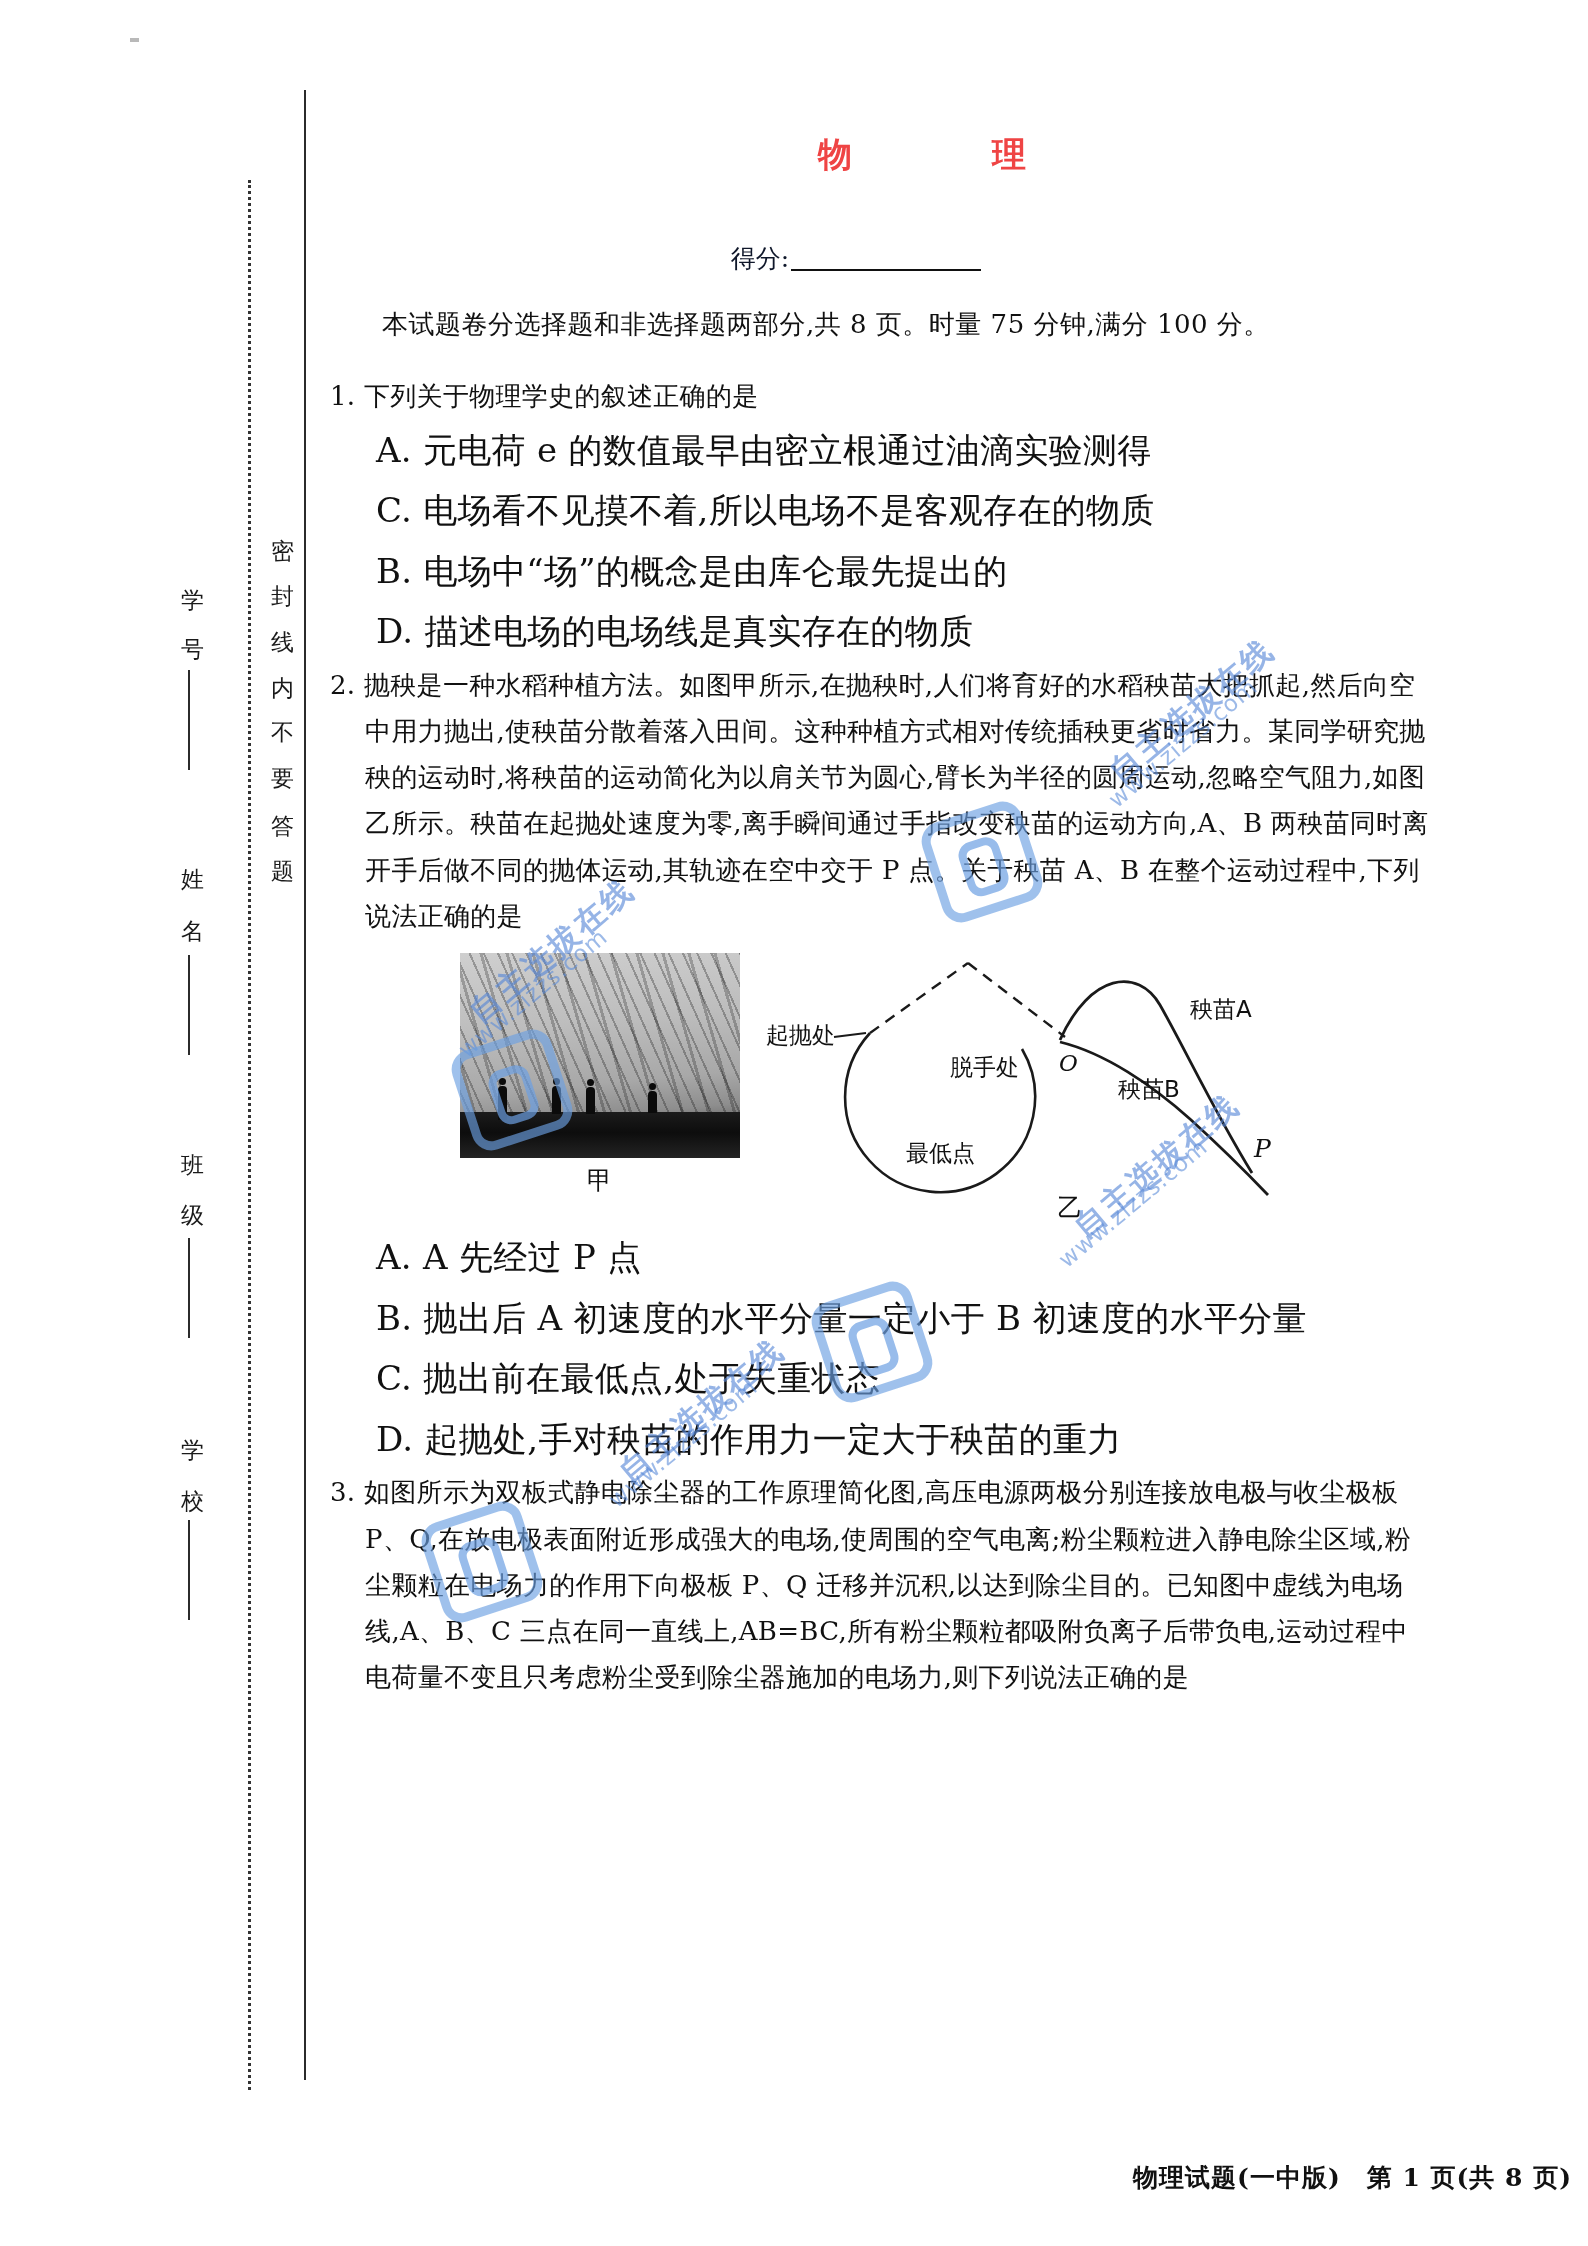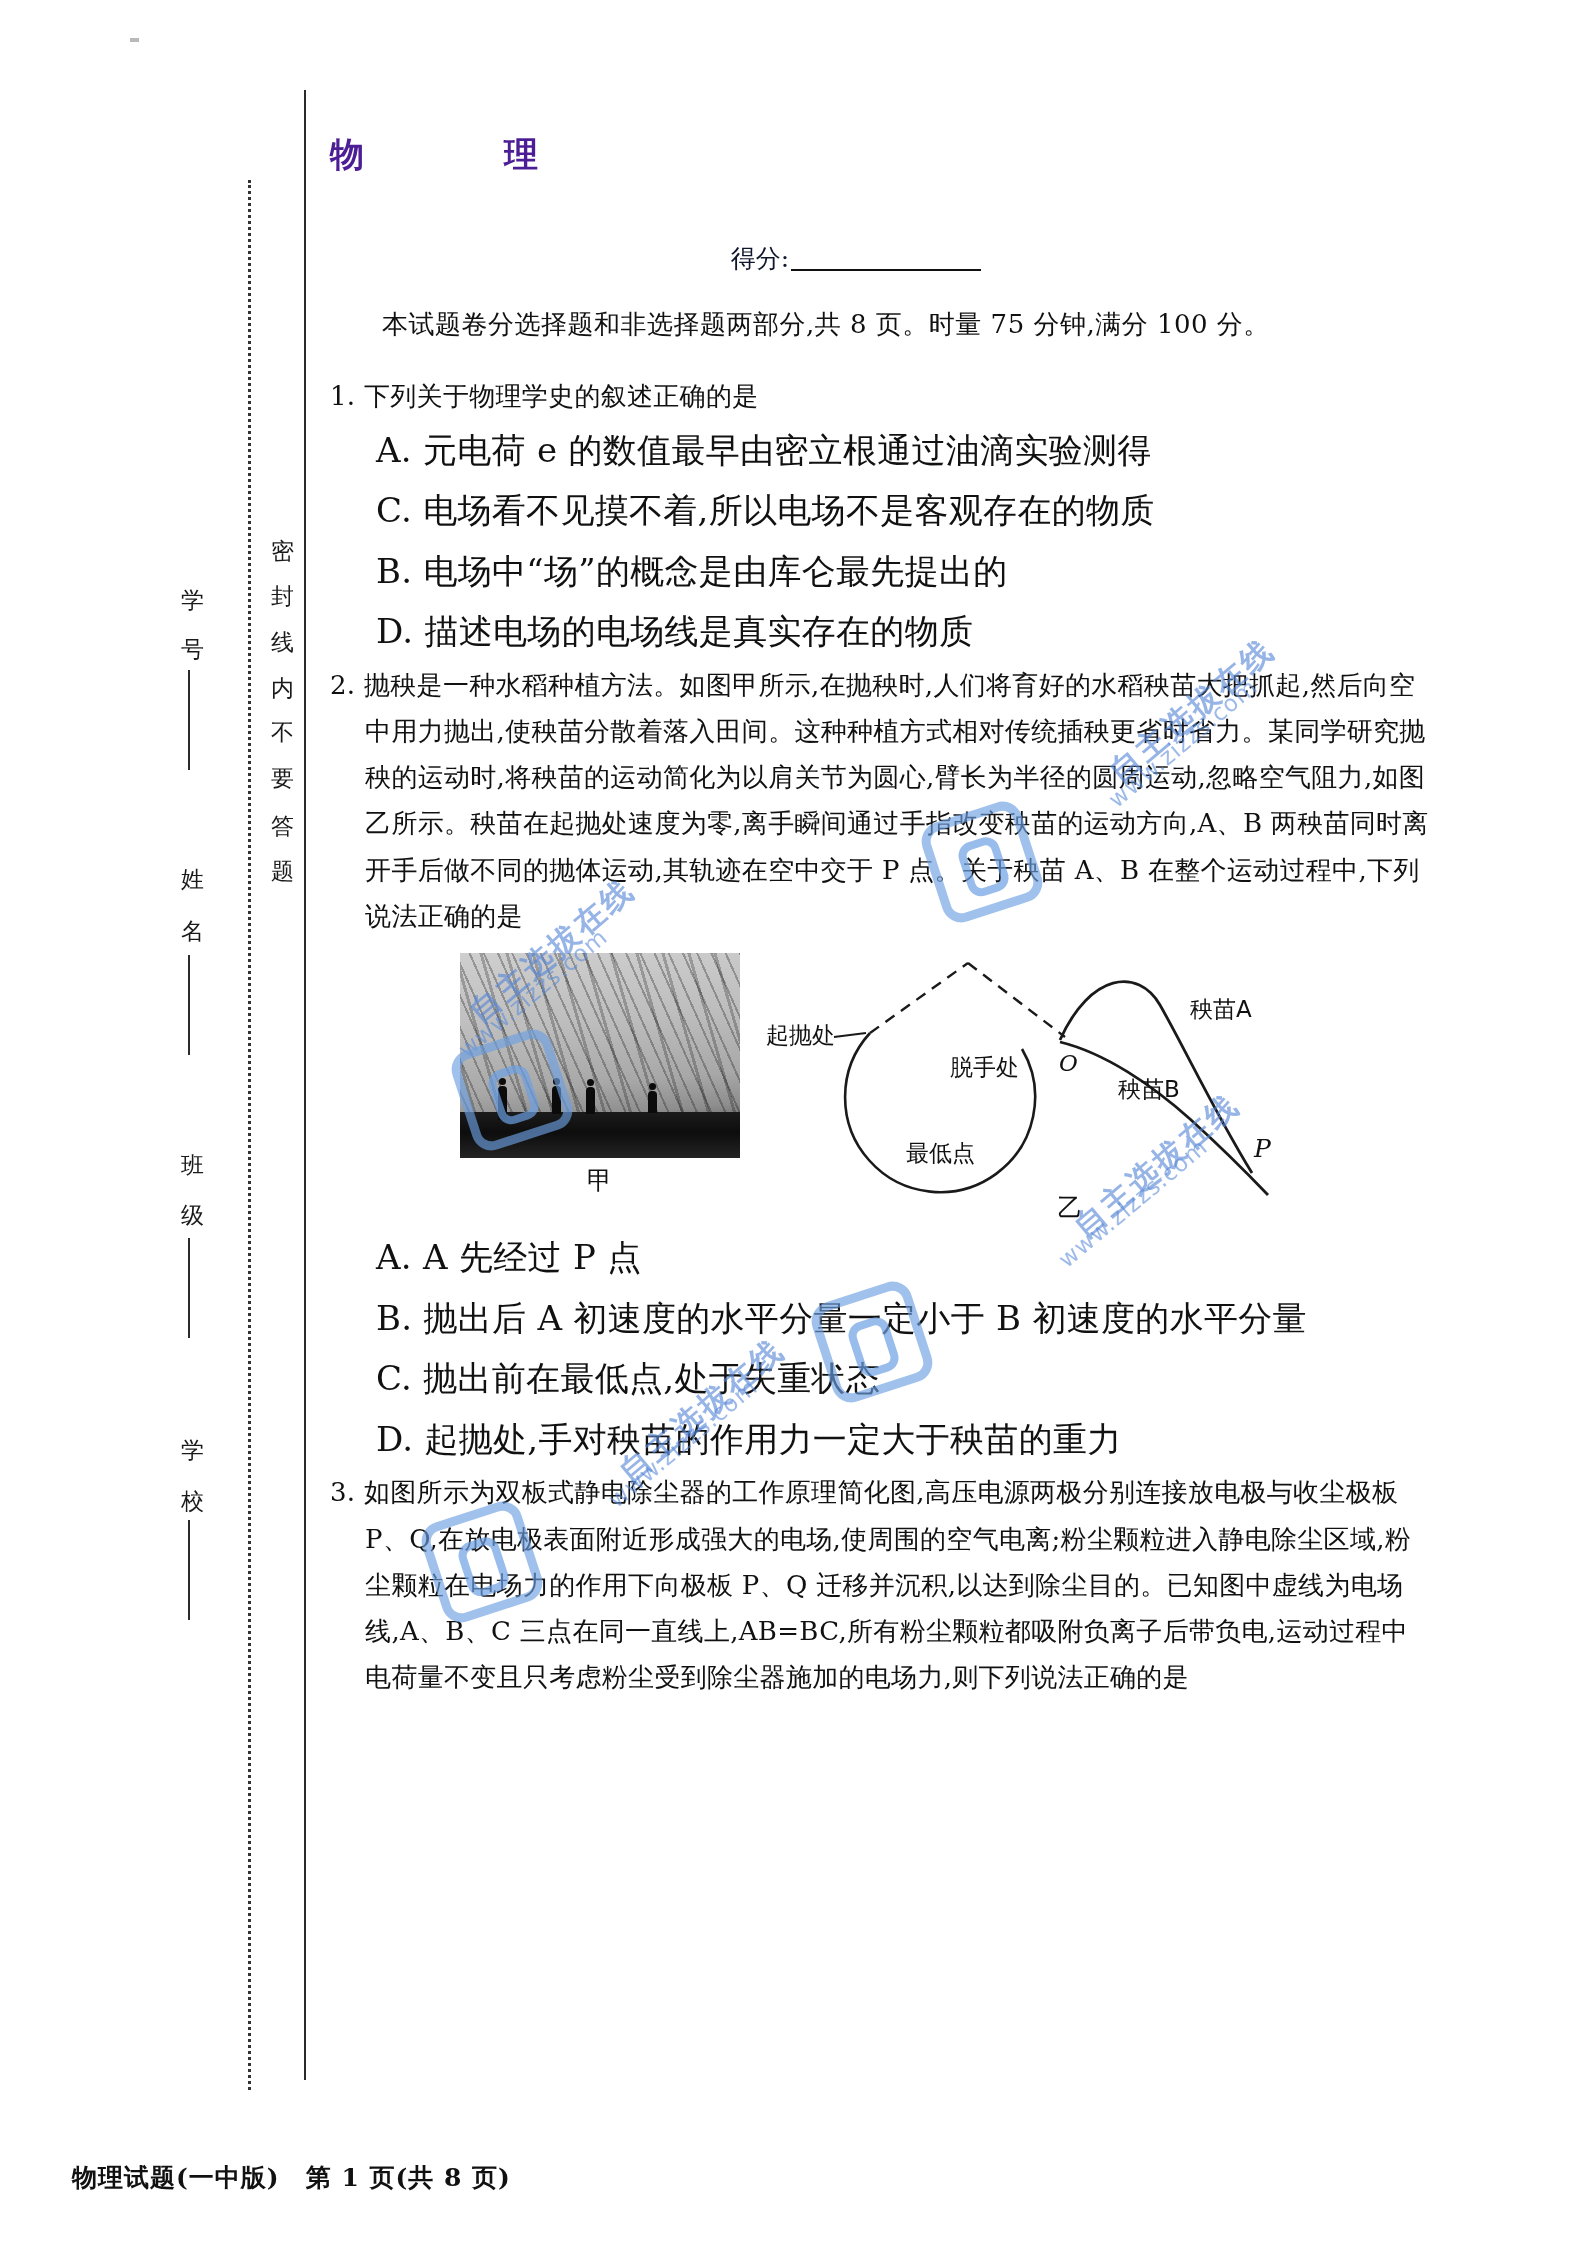--- a/index.html
+++ b/index.html
@@ -87,27 +87,27 @@
     text-align: center;
     font-family: "DejaVu Serif", "Liberation Serif", serif;
     font-weight: bold;
     font-size: 37px;
     letter-spacing: 2px;
     margin: 26px 0 0 0;
     padding-right: 40px;
     color: #0a0a0a;
   }
   .subject {
-    text-align: left;
+    text-align: right;
     font-weight: bold;
     font-size: 34px;
     letter-spacing: 24px;
     margin: 62px 0 0 0;
     padding-right: 380px;
-    color: #4c1d95;
+    color: #ef4444;
   }
   .score-row {
     margin-top: 64px;
     padding-right: 48px;
     text-align: center;
     font-size: 25px;
     color: #0f172a;
   }
   .score-label { font-size: 25px; }
   .score-blank {
@@ -258,23 +258,23 @@
     position: absolute;
     left: 22px; top: 20px;
     width: 26px; height: 40px;
     border: 8px solid rgba(108,160,226,0.7);
     border-radius: 14px;
   }
 
   
   .footer {
     position: absolute;
-    left: 0; right: 0;
+    left: 0; right: 16px;
     bottom: 52px;
-    text-align: left;
+    text-align: right;
     font-size: 25px;
     font-weight: bold;
     letter-spacing: 1px;
     padding-left: 72px;
   }
   .footer .gap { display: inline-block; width: 26px; }
 </style>
 </head>
 <body>
 

